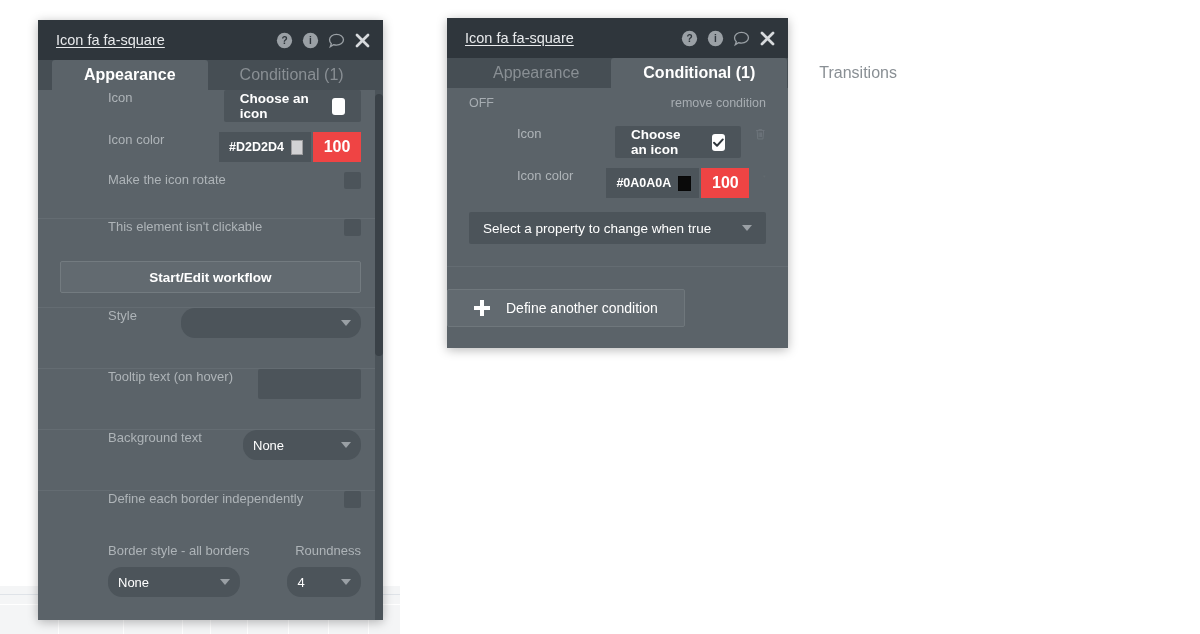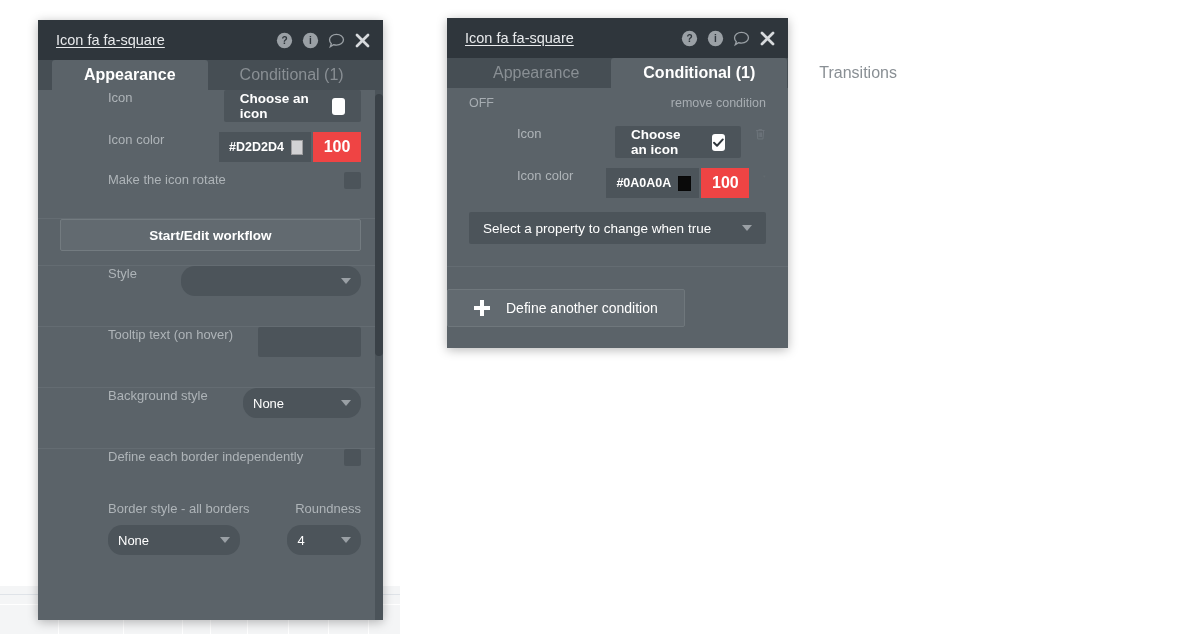--- a/index.html
+++ b/index.html
@@ -296,20 +296,24 @@
         </div>
       </div>
 
       <div class="row" style="min-height:40px">
         <div class="row-label" style="flex:1">Make the icon rotate</div>
         <div class="checkbox-ui"></div>
       </div>
 
       <div class="divider" style="margin-top:6px"></div>
 
+      <div class="row" style="min-height:42px">
+        <div class="row-label" style="flex:1">This element isn't clickable</div>
+        <div class="checkbox-ui"></div>
+      </div>
 
       <div class="wf-button">Start/Edit workflow</div>
 
       <div class="divider"></div>
 
       <div class="row" style="min-height:60px">
         <div class="row-label" style="width:73px">Style</div>
         <div class="field field-wide">
           <span></span>
           <span class="select-arrow"></span>
@@ -319,21 +323,21 @@
       <div class="divider"></div>
 
       <div class="row" style="min-height:60px">
         <div class="row-label" style="width:150px">Tooltip text (on hover)</div>
         <div class="text-input"></div>
       </div>
 
       <div class="divider"></div>
 
       <div class="row" style="min-height:60px">
-        <div class="row-label" style="width:135px">Background style</div>
+        <div class="row-label" style="width:135px">Background text</div>
         <div class="field field-wide">
           <span>None</span>
           <span class="select-arrow"></span>
         </div>
       </div>
 
       <div class="divider"></div>
 
       <div class="row" style="min-height:52px">
         <div class="row-label" style="flex:1">Define each border independently</div>

